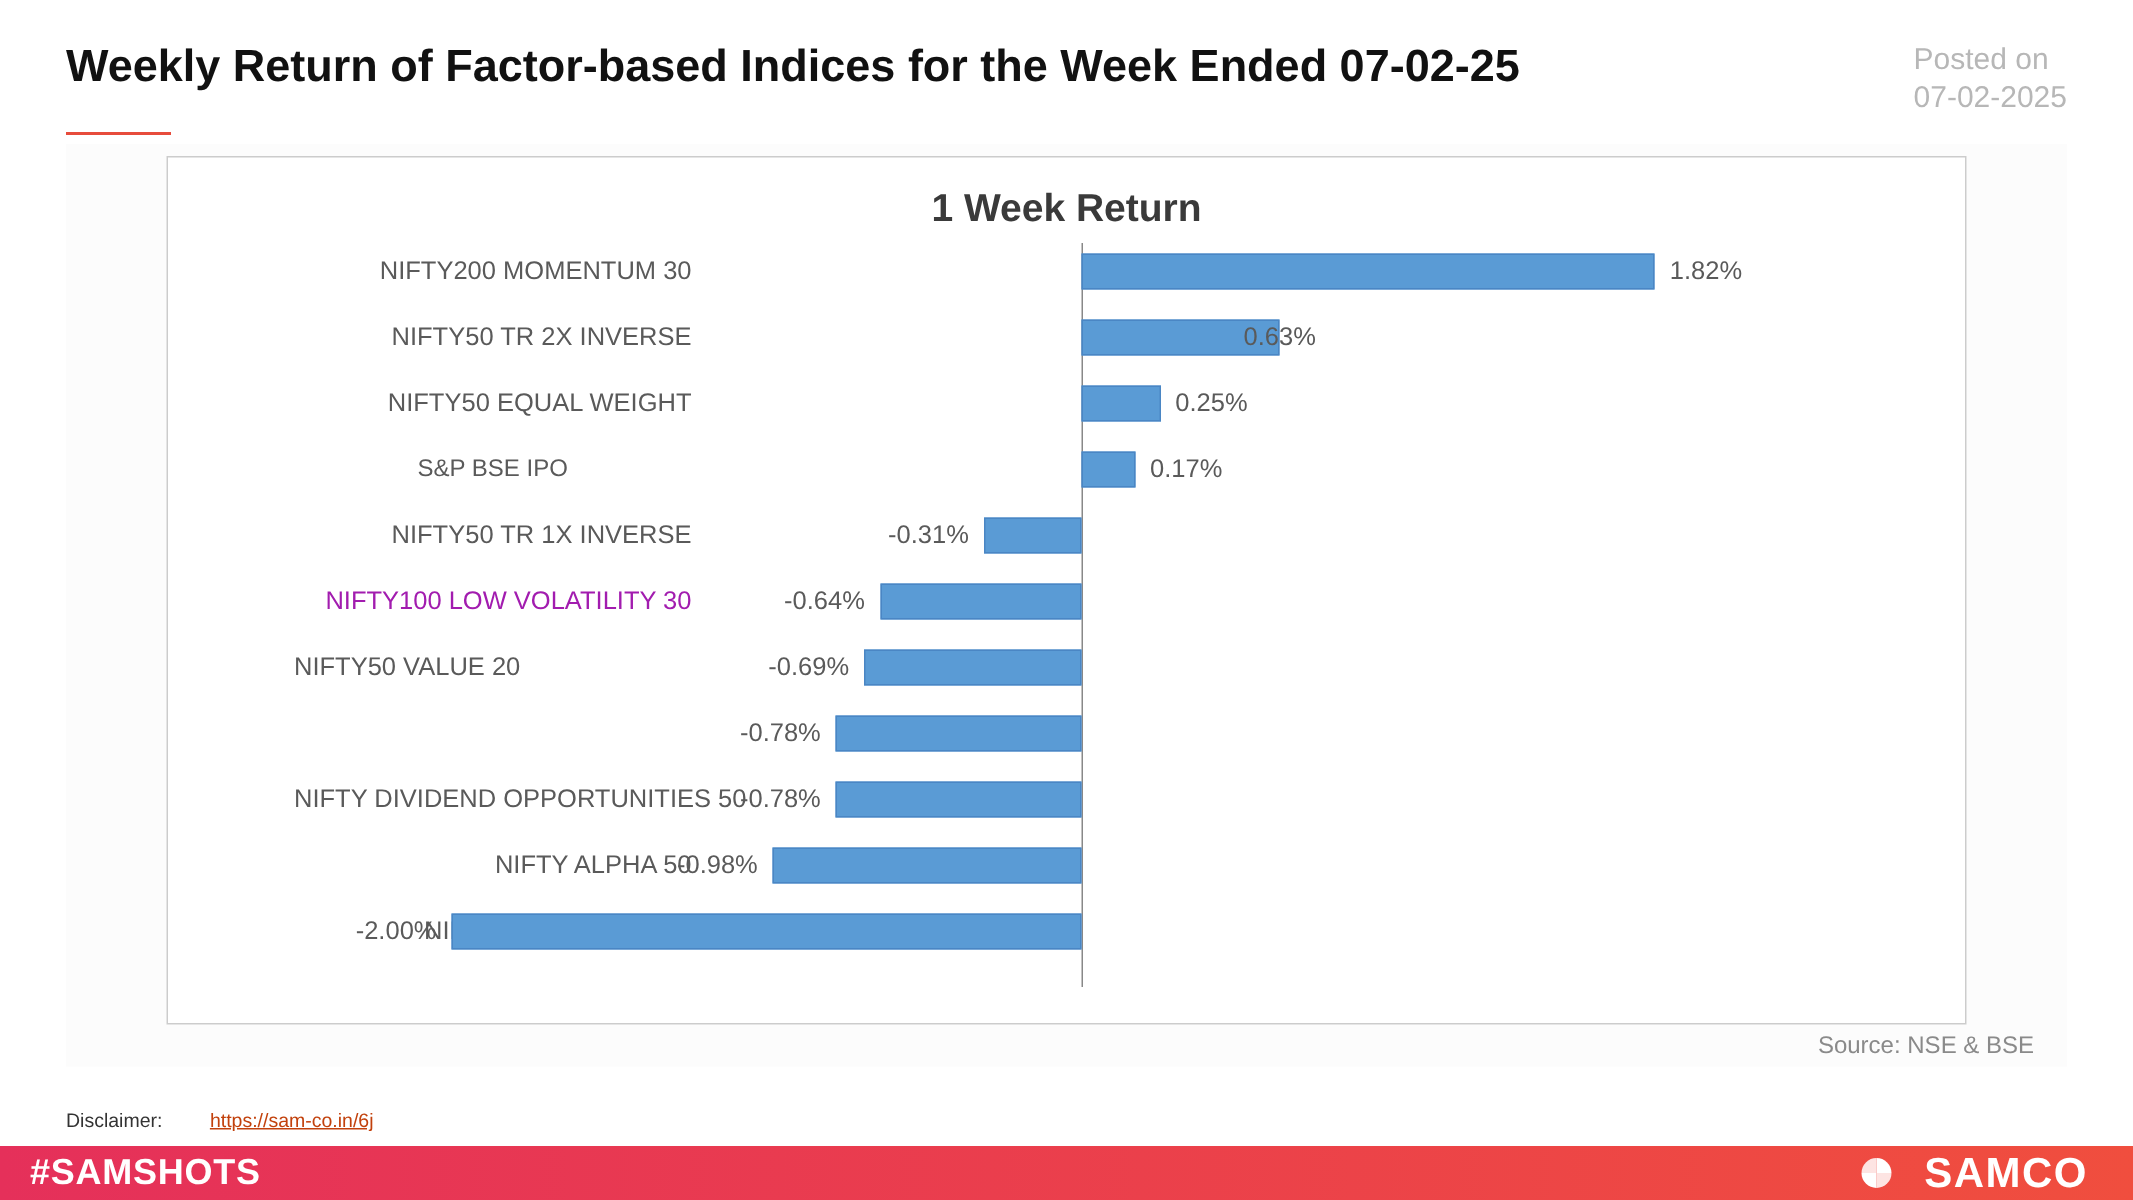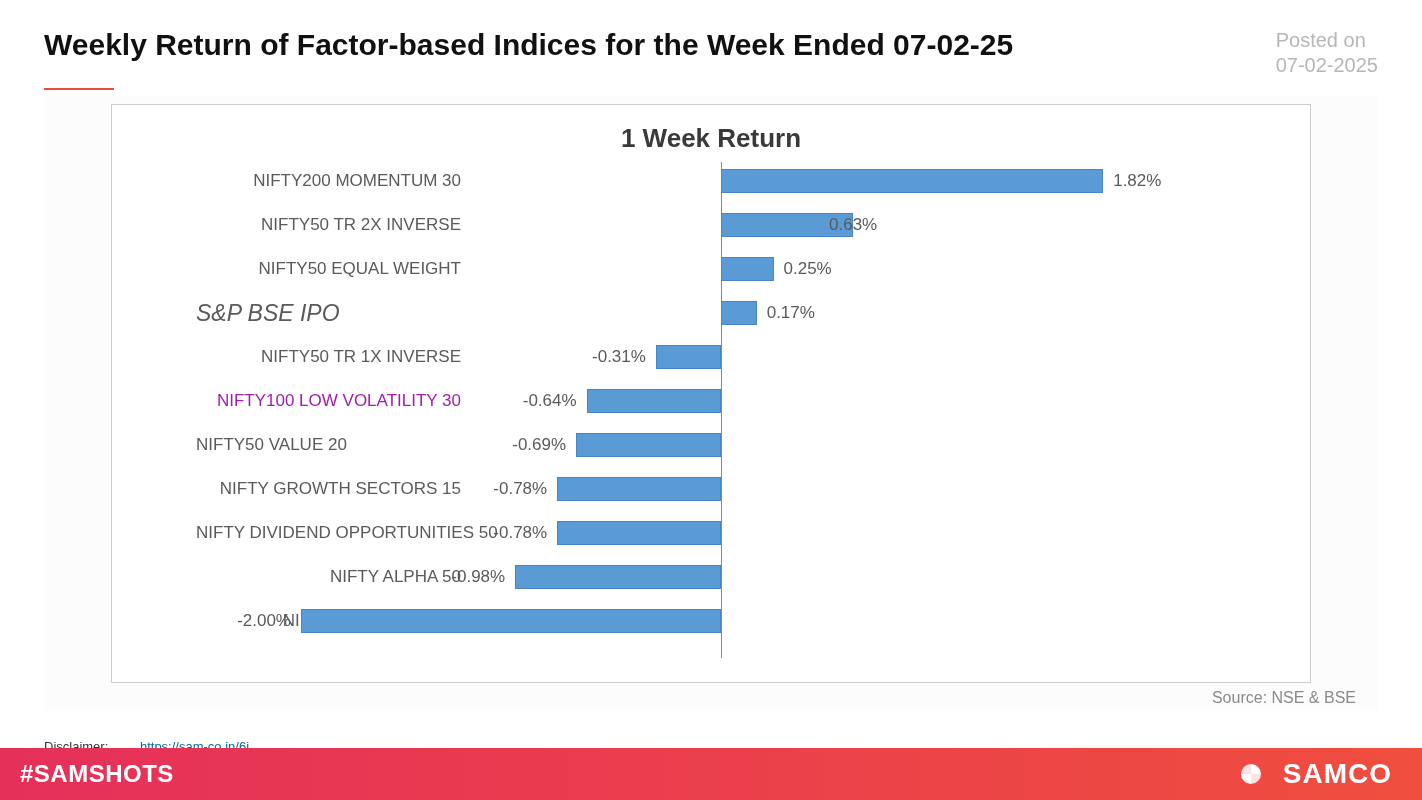--- a/index.html
+++ b/index.html
@@ -105,28 +105,28 @@
     padding: 6px 10px 0 0;
   }
   .disclaimer {
     position: absolute;
     left: 44px;
     bottom: 46px;
     font-size: 13px;
     color: #333;
   }
   .disclaimer a {
-    color: #0369a1;
+    color: #c2410c;
     text-decoration: underline;
     padding-left: 28px;
   }
   .footer-bar {
     position: absolute;
     left: 0; right: 0; bottom: 0;
-    height: 52px;
+    height: 36px;
     background: linear-gradient(90deg, #e5305a 0%, #f04e3e 100%);
     display: flex;
     align-items: center;
     justify-content: space-between;
     padding: 0 30px 0 20px;
     color: #fff;
   }
   .hashtag {
     font-size: 24px;
     font-weight: 800;
@@ -172,41 +172,40 @@
           <div class="bar-cat" style="position: absolute; top: 50%; transform: translateY(-50%); white-space: nowrap; font-size: 17px; color: rgb(90, 90, 90); text-align: right; left: 0px; width: 265px;">NIFTY50 TR 2X INVERSE</div>
           <div class="bar-rect" style="left: 525px; width: 132.3px;"></div>
           <div class="bar-label" style="left: 633px;">0.63%</div>
         </div>
         <div class="bar-row" style="top: 94px;">
           <div class="bar-cat" style="position: absolute; top: 50%; transform: translateY(-50%); white-space: nowrap; font-size: 17px; color: rgb(90, 90, 90); text-align: right; left: 0px; width: 265px;">NIFTY50 EQUAL WEIGHT</div>
           <div class="bar-rect" style="left: 525px; width: 52.5px;"></div>
           <div class="bar-label" style="left: 587.5px;">0.25%</div>
         </div>
         <div class="bar-row" style="top: 138px;">
-          <div class="bar-cat" style="position: absolute; top: 50%; transform: translateY(-50%); white-space: nowrap; font-size: 23px; color: rgb(90, 90, 90); text-align: left; left: 0px; width: 265px; font-style: italic;">S&amp;P BSE IPO</div>
+          <div class="bar-cat" style="position: absolute; top: 50%; transform: translateY(-50%); white-space: nowrap; font-size: 16px; color: rgb(90, 90, 90); text-align: center; left: 0px; width: 265px;">S&amp;P BSE IPO</div>
           <div class="bar-rect" style="left: 525px; width: 35.7px;"></div>
           <div class="bar-label" style="left: 570.7px;">0.17%</div>
         </div>
         <div class="bar-row" style="top: 182px;">
           <div class="bar-cat" style="position: absolute; top: 50%; transform: translateY(-50%); white-space: nowrap; font-size: 17px; color: rgb(90, 90, 90); text-align: right; left: 0px; width: 265px;">NIFTY50 TR 1X INVERSE</div>
           <div class="bar-rect" style="left: 459.9px; width: 65.1px;"></div>
           <div class="bar-label" style="left: 449.9px; transform: translate(-100%, -50%);">-0.31%</div>
         </div>
         <div class="bar-row" style="top: 226px;">
           <div class="bar-cat" style="position: absolute; top: 50%; transform: translateY(-50%); white-space: nowrap; font-size: 17px; color: #a21caf; text-align: right; left: 0px; width: 265px;">NIFTY100 LOW VOLATILITY 30</div>
           <div class="bar-rect" style="left: 390.6px; width: 134.4px;"></div>
           <div class="bar-label" style="left: 380.6px; transform: translate(-100%, -50%);">-0.64%</div>
         </div>
         <div class="bar-row" style="top: 270px;">
           <div class="bar-cat" style="position: absolute; top: 50%; transform: translateY(-50%); white-space: nowrap; font-size: 17px; color: rgb(90, 90, 90); text-align: left; left: 0px; width: 265px;">NIFTY50 VALUE 20</div>
           <div class="bar-rect" style="left: 380.1px; width: 144.9px;"></div>
           <div class="bar-label" style="left: 370.1px; transform: translate(-100%, -50%);">-0.69%</div>
         </div>
         <div class="bar-row" style="top: 314px;">
-          <div class="bar-cat" style="position: absolute; top: 50%; transform: translateY(-50%); white-space: nowrap; font-size: 17px; color: rgb(90, 90, 90); text-align: right; left: 0px; width: 265px;">NIFTY GROWTH SECTORS 15</div>
           <div class="bar-rect" style="left: 361.2px; width: 163.8px;"></div>
           <div class="bar-label" style="left: 351.2px; transform: translate(-100%, -50%);">-0.78%</div>
         </div>
         <div class="bar-row" style="top: 358px;">
           <div class="bar-cat" style="position: absolute; top: 50%; transform: translateY(-50%); white-space: nowrap; font-size: 17px; color: rgb(90, 90, 90); text-align: right; left: 0px; width: 265px;">NIFTY DIVIDEND OPPORTUNITIES 50</div>
           <div class="bar-rect" style="left: 361.2px; width: 163.8px;"></div>
           <div class="bar-label" style="left: 351.2px; transform: translate(-100%, -50%);">-0.78%</div>
         </div>
         <div class="bar-row" style="top: 402px;">
           <div class="bar-cat" style="position: absolute; top: 50%; transform: translateY(-50%); white-space: nowrap; font-size: 17px; color: rgb(90, 90, 90); text-align: right; left: 0px; width: 265px;">NIFTY ALPHA 50</div>

